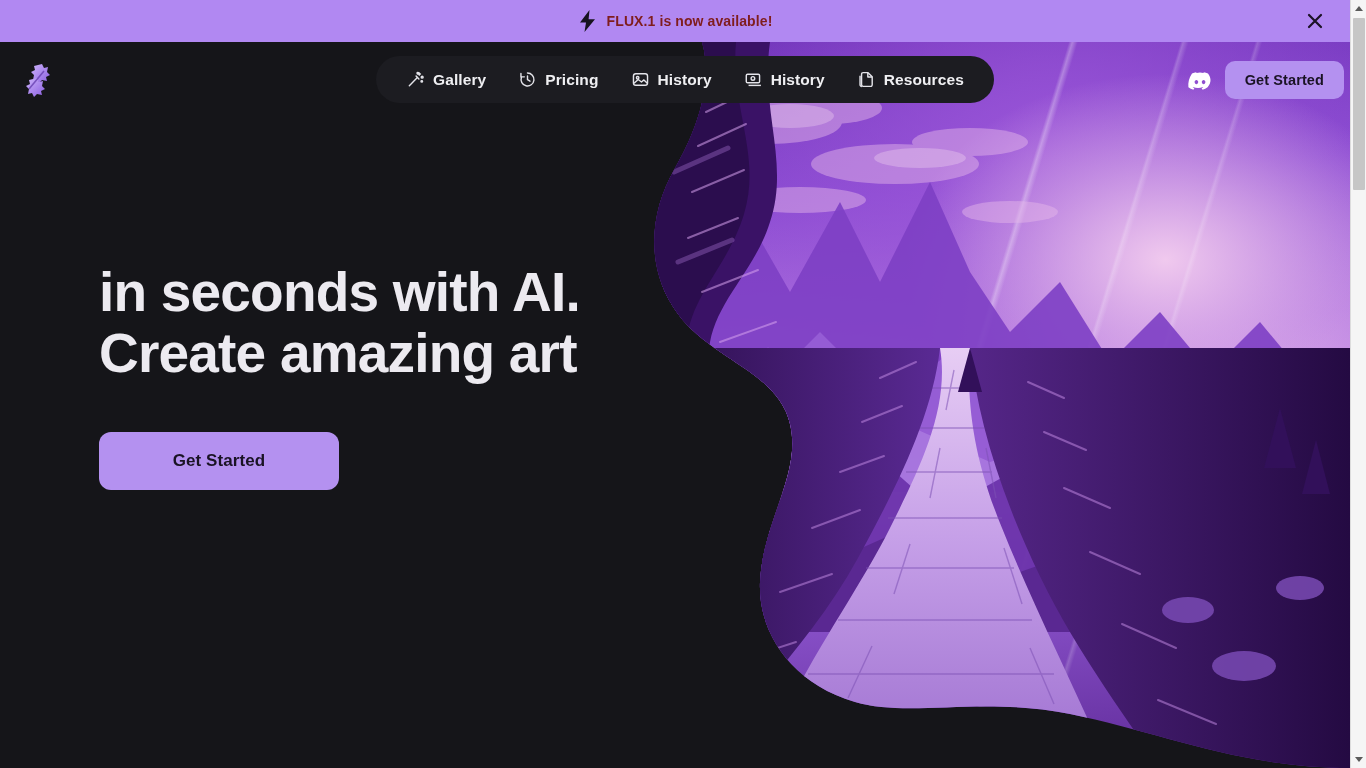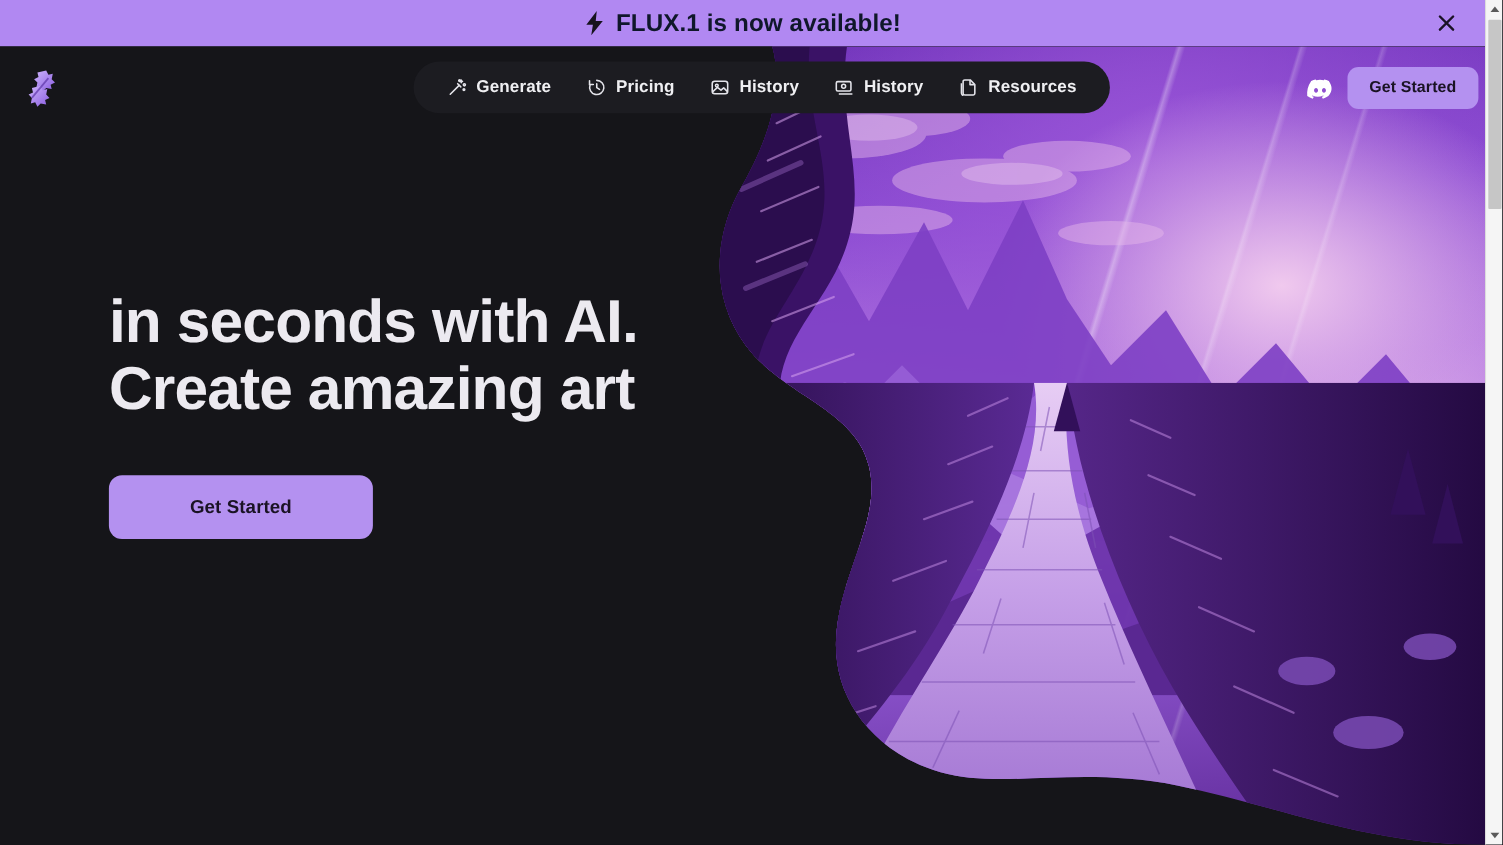--- a/index.html
+++ b/index.html
@@ -32,22 +32,22 @@
     align-items: center;
     justify-content: center;
     z-index: 40;
   }
   .banner-inner {
     display: flex;
     align-items: center;
     gap: 10px;
   }
   .banner-text {
-    color: #0f172a;
-    font-size: 22px;
+    color: #7f1d1d;
+    font-size: 14px;
     font-weight: bold;
     letter-spacing: .1px;
     white-space: nowrap;
   }
   .bolt-icon { display: block; width: 19px; height: 22px; }
   .banner-close {
     position: absolute;
     right: 22px;
     top: 50%;
     transform: translateY(-50%);
@@ -426,21 +426,21 @@
       <span class="nav-icon">
         <svg viewBox="0 0 20 20" fill="none" stroke="#e4e4ea" stroke-width="1.5" stroke-linecap="round" aria-hidden="true">
           <path d="M3.5 16.5 L12 8"></path>
           <path d="M10.6 6.4 L13.6 9.4"></path>
           <path d="M14 3 v2.4 M12.8 4.2 h2.4"></path>
           <circle cx="17" cy="7.5" r="1"></circle>
           <circle cx="12.4" cy="3.4" r=".8"></circle>
           <circle cx="16.6" cy="12" r=".8"></circle>
         </svg>
       </span>
-      <span class="nav-label">Generate</span>
+      <span class="nav-label">Gallery</span>
     </div>
 
     <div class="nav-item">
       <span class="nav-icon">
         <svg viewBox="0 0 20 20" fill="none" stroke="#e4e4ea" stroke-width="1.5" stroke-linecap="round" aria-hidden="true">
           <path d="M10 3.2 a6.8 6.8 0 1 1 -6.4 4.5"></path>
           <path d="M3.1 3.6 v3.6 h3.6"></path>
           <path d="M10 6.4 v3.8 l2.6 1.6"></path>
         </svg>
       </span>

